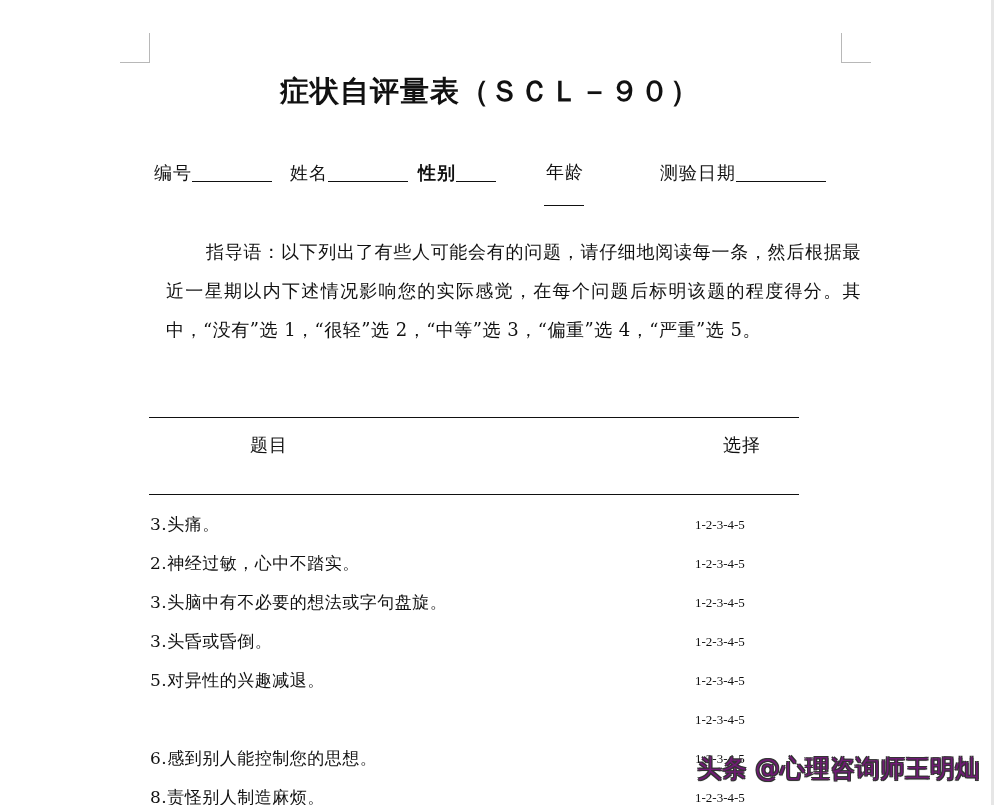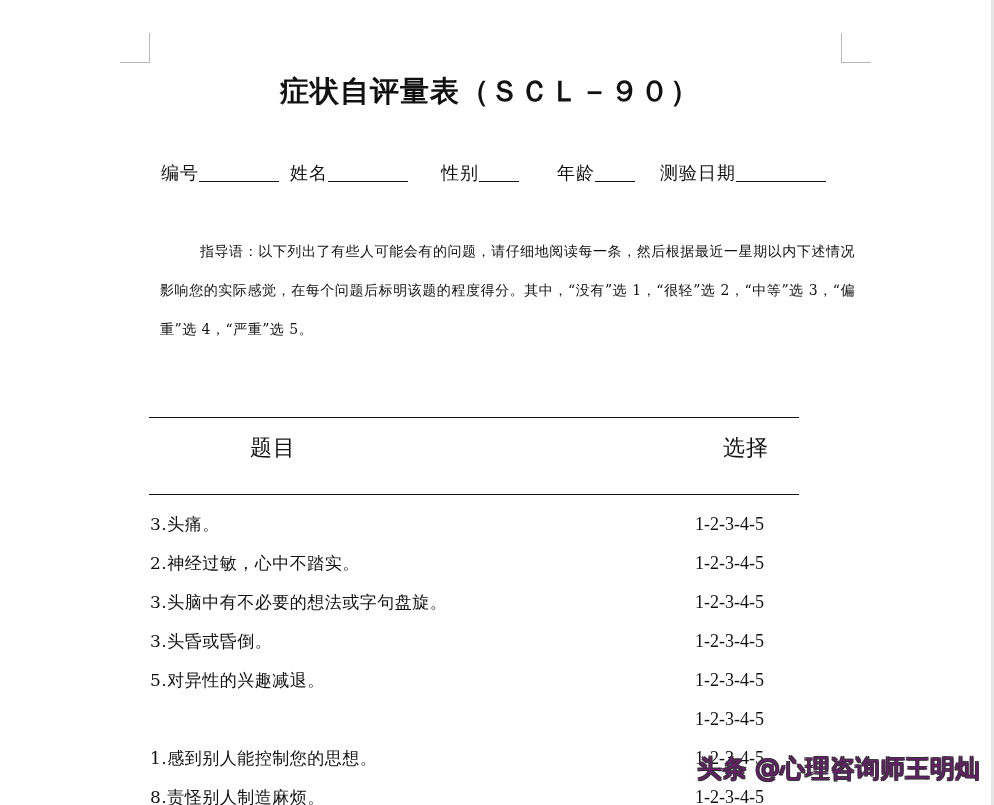--- a/index.html
+++ b/index.html
@@ -71,42 +71,42 @@
       letter-spacing: 1px;
     }
     .field-blank {
       display: inline-block;
       border-bottom: 1px solid #111;
       height: 21px;
       margin-bottom: 3px;
     }
     .instructions {
       position: absolute;
-      left: 160px;
+      left: 166px;
       top: 232px;
       width: 695px;
-      font-size: 14px;
+      font-size: 18px;
       line-height: 39px;
       text-align: justify;
       text-indent: 40px;
       letter-spacing: 0.5px;
     }
     .rule {
       position: absolute;
       left: 149px;
       width: 650px;
       height: 0;
       border-top: 1.5px solid #111;
     }
     .rule-top { top: 417px; }
     .rule-bottom { top: 494px; }
     .col-header {
       position: absolute;
       top: 433px;
-      font-size: 22px;
+      font-size: 18px;
       letter-spacing: 1px;
       white-space: nowrap;
     }
     .col-header-item { left: 250px; }
     .col-header-choice { left: 723px; }
     .items {
       position: absolute;
       left: 150px;
       top: 505px;
       width: 650px;
@@ -122,21 +122,21 @@
       position: absolute;
       left: 0;
       top: 0;
       letter-spacing: 0.5px;
     }
     .item-choice {
       position: absolute;
       left: 545px;
       top: 0;
       font-family: "Liberation Serif", serif;
-      font-size: 18px;
+      font-size: 13px;
     }
     .watermark {
       position: absolute;
       left: 697px;
       top: 752px;
       font-family: "DejaVu Sans", sans-serif;
       font-size: 25px;
       color: #701a75;
       white-space: nowrap;
       text-shadow:
@@ -152,33 +152,33 @@
 <body>
 
 <div class="scroll-strip"></div>
 
 <div class="corner corner-tl"></div>
 <div class="corner corner-tr"></div>
 
 <div class="title">症状自评量表（ＳＣＬ－９０）</div>
 
 <div class="fields">
-  <div class="field" style="left:11px;align-items:center;">
+  <div class="field" style="left:4px;align-items:center;">
     <span class="field-label">编号</span>
     <span class="field-blank" style="width:80px;"></span>
   </div>
   <div class="field" style="left:140px;">
     <span class="field-label">姓名</span>
     <span class="field-blank" style="width:80px;"></span>
   </div>
-  <div class="field" style="left:291px;">
+  <div class="field" style="left:268px;font-weight:bold;">
     <span class="field-label">性别</span>
     <span class="field-blank" style="width:40px;"></span>
   </div>
-  <div class="field" style="left:407px;">
+  <div class="field" style="left:394px;flex-direction:column;">
     <span class="field-label">年龄</span>
     <span class="field-blank" style="width:40px;"></span>
   </div>
   <div class="field" style="left:510px;">
     <span class="field-label">测验日期</span>
     <span class="field-blank" style="width:90px;"></span>
   </div>
 </div>
 
 <div class="instructions">指导语：以下列出了有些人可能会有的问题，请仔细地阅读每一条，然后根据最近一星期以内下述情况影响您的实际感觉，在每个问题后标明该题的程度得分。其中，“没有”选 1，“很轻”选 2，“中等”选 3，“偏重”选 4，“严重”选 5。</div>
@@ -206,21 +206,21 @@
     <span class="item-choice">1-2-3-4-5</span>
   </div>
   <div class="item-row">
     <span class="item-text">5.对异性的兴趣减退。</span>
     <span class="item-choice">1-2-3-4-5</span>
   </div>
   <div class="item-row">
     <span class="item-choice">1-2-3-4-5</span>
   </div>
   <div class="item-row">
-    <span class="item-text">1.感到别人能控制您的思想。</span>
+    <span class="item-text">6.感到别人能控制您的思想。</span>
     <span class="item-choice">1-2-3-4-5</span>
   </div>
   <div class="item-row">
     <span class="item-text">8.责怪别人制造麻烦。</span>
     <span class="item-choice">1-2-3-4-5</span>
   </div>
 </div>
 
 <div class="watermark">头条 @心理咨询师王明灿</div>
 

